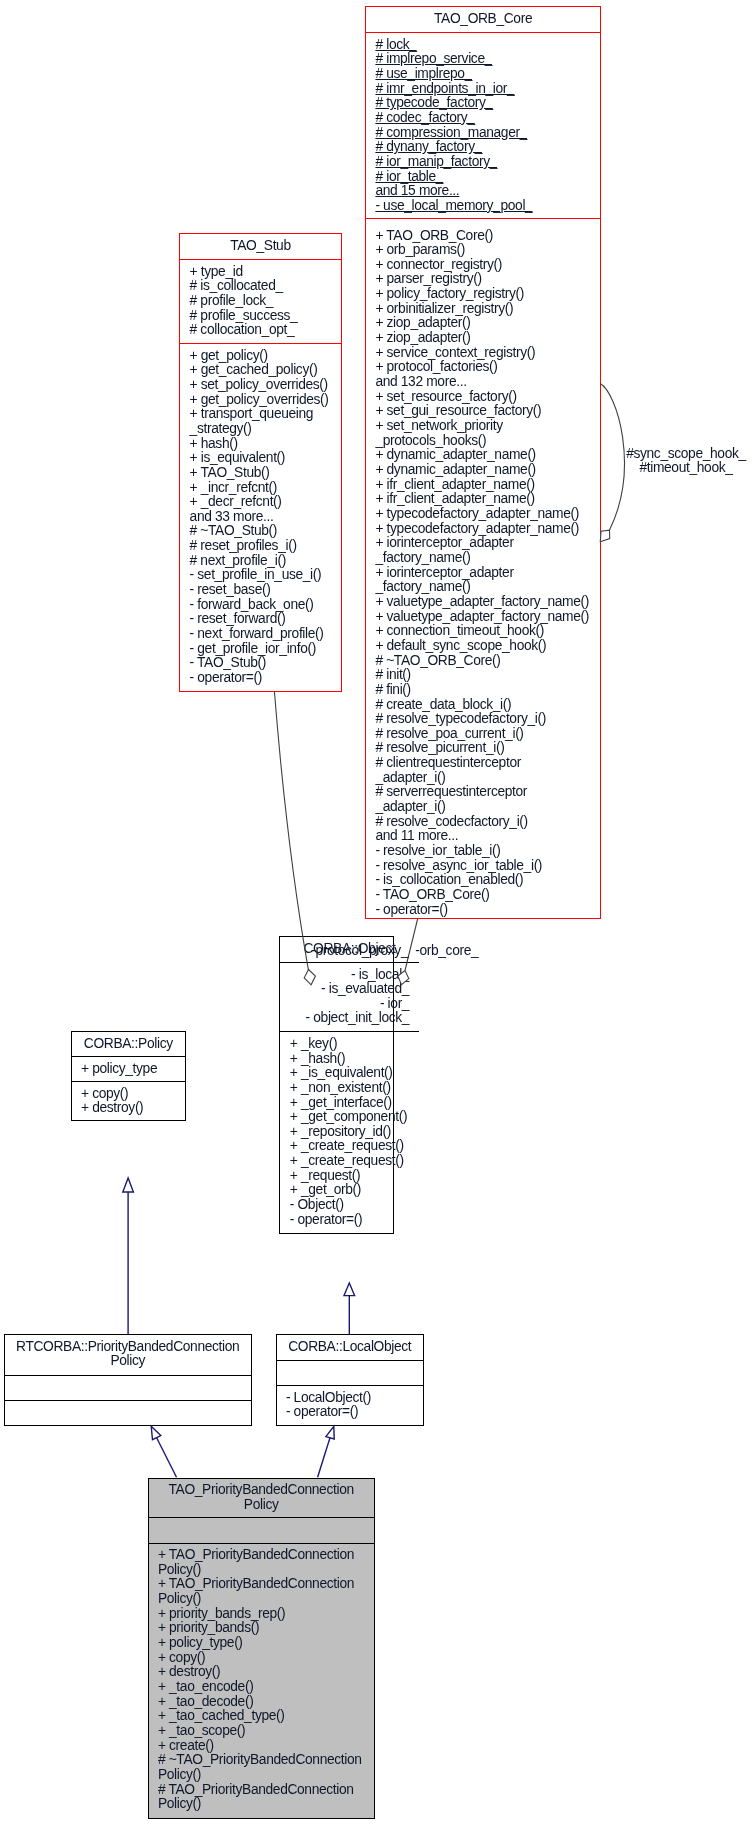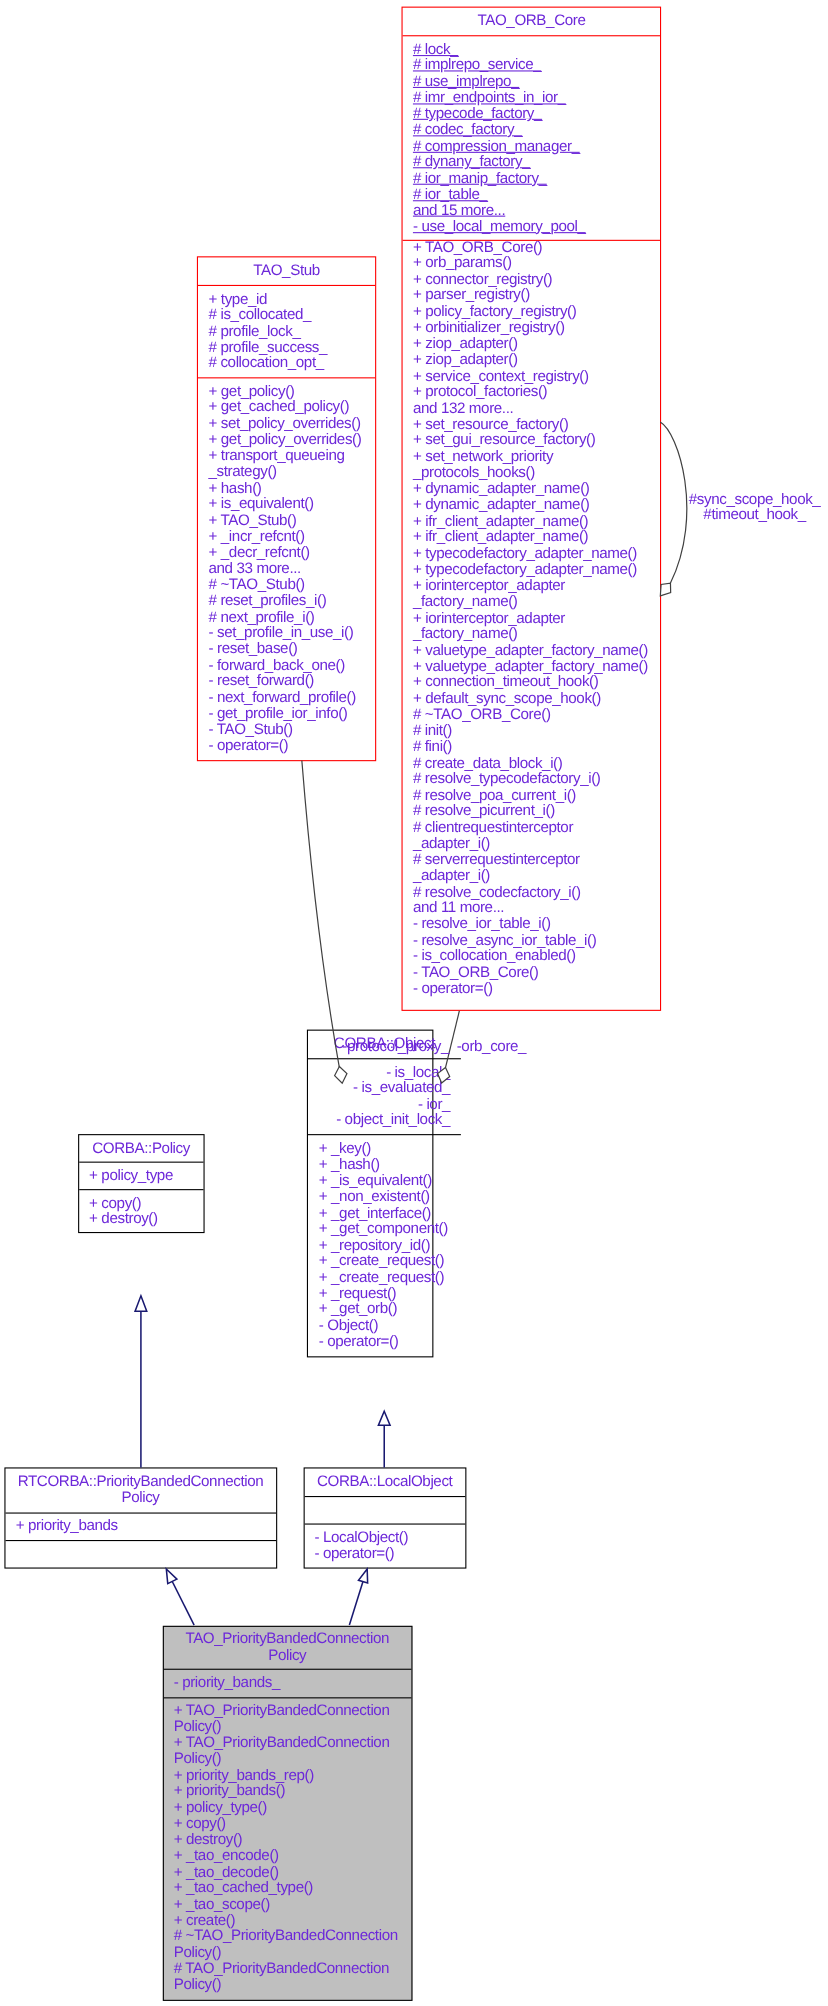--- a/index.html
+++ b/index.html
@@ -1,19 +1,19 @@
 <!DOCTYPE html>
 <html><head>
 <meta charset="utf-8">
 <title>TAO_PriorityBandedConnectionPolicy Collaboration Diagram</title>
 <style>
   html,body{margin:0;padding:0;background:#ffffff;}
   #diagram{position:relative;width:753px;height:1824px;background:#ffffff;overflow:hidden;
     font-family:"Liberation Sans",sans-serif;font-size:13.8px;letter-spacing:-0.36px;line-height:14.67px;
-    color:#6d28d9;}
+    color:#0f172a;}
   .uml-class{position:absolute;box-sizing:border-box;background:#ffffff;}
   .uml-class.red{border:1px solid #ff0000;}
   .uml-class.black{border:1px solid #000000;}
   .uml-class.current{background:#bfbfbf;}
   .sec{position:absolute;box-sizing:border-box;overflow:hidden;}
   .sec-inner{padding-top:5.5px;padding-left:9.4px;padding-right:9.4px;}
   .sec-inner.title-inner{padding-top:4.5px;}
   .sepline{position:absolute;left:0;height:1px;}
   .row{white-space:pre;height:14.67px;line-height:14.67px;}
   .edges{position:absolute;left:0;top:0;width:753px;height:1824px;overflow:visible;}
@@ -41,21 +41,21 @@
       <div class="row"># codec_factory_</div>
       <div class="row"># compression_manager_</div>
       <div class="row"># dynany_factory_</div>
       <div class="row"># ior_manip_factory_</div>
       <div class="row"># ior_table_</div>
       <div class="row">and 15 more...</div>
       <div class="row">- use_local_memory_pool_</div>
     </div>
   </div>
   <div class="sepline" style="top:211.30px;width:234.30px;background:#ff0000;"></div>
-  <div class="sec" style="left:0px;top:205px;width:234.30px;height:700.10px;">
+  <div class="sec" style="left:0px;top:216px;width:234.30px;height:700.10px;">
     <div class="sec-inner" style="text-align:left;">
       <div class="row">+ TAO_ORB_Core()</div>
       <div class="row">+ orb_params()</div>
       <div class="row">+ connector_registry()</div>
       <div class="row">+ parser_registry()</div>
       <div class="row">+ policy_factory_registry()</div>
       <div class="row">+ orbinitializer_registry()</div>
       <div class="row">+ ziop_adapter()</div>
       <div class="row">+ ziop_adapter()</div>
       <div class="row">+ service_context_registry()</div>
@@ -200,25 +200,20 @@
   </div>
 </div>
 <div class="uml-class black" style="left:3.9px;top:1334.0px;width:247.7px;height:92.1px;">
   <div class="sec" style="left:0px;top:0.00px;width:245.70px;height:39.50px;">
     <div class="sec-inner title-inner" style="text-align:center;">
       <div class="row">RTCORBA::PriorityBandedConnection</div>
       <div class="row">Policy</div>
     </div>
   </div>
   <div class="sepline" style="top:39.50px;width:245.70px;background:#000000;"></div>
-  <div class="sec" style="left:0px;top:39.50px;width:245.70px;height:25.40px;">
-    <div class="sec-inner" style="text-align:left;">
-      <div class="row">+ priority_bands</div>
-    </div>
-  </div>
   <div class="sepline" style="top:64.90px;width:245.70px;background:#000000;"></div>
   <div class="sec" style="left:0px;top:64.90px;width:245.70px;height:25.20px;">
     <div class="sec-inner" style="text-align:left;">
     </div>
   </div>
 </div>
 <div class="uml-class black" style="left:275.5px;top:1334.2px;width:148.5px;height:92.0px;">
   <div class="sec" style="left:0px;top:0.00px;width:146.50px;height:24.50px;">
     <div class="sec-inner title-inner" style="text-align:center;">
       <div class="row">CORBA::LocalObject</div>
@@ -238,25 +233,20 @@
   </div>
 </div>
 <div class="uml-class black current" style="left:147.5px;top:1477.6px;width:227.3px;height:341.0px;">
   <div class="sec" style="left:0px;top:0.00px;width:225.30px;height:38.60px;">
     <div class="sec-inner title-inner" style="text-align:center;">
       <div class="row">TAO_PriorityBandedConnection</div>
       <div class="row">Policy</div>
     </div>
   </div>
   <div class="sepline" style="top:38.60px;width:225.30px;background:#000000;"></div>
-  <div class="sec" style="left:0px;top:38.60px;width:225.30px;height:25.40px;">
-    <div class="sec-inner" style="text-align:left;">
-      <div class="row">- priority_bands_</div>
-    </div>
-  </div>
   <div class="sepline" style="top:64.00px;width:225.30px;background:#000000;"></div>
   <div class="sec" style="left:0px;top:64.00px;width:230px;height:275.00px;">
     <div class="sec-inner" style="text-align:left;">
       <div class="row">+ TAO_PriorityBandedConnection</div>
       <div class="row">Policy()</div>
       <div class="row">+ TAO_PriorityBandedConnection</div>
       <div class="row">Policy()</div>
       <div class="row">+ priority_bands_rep()</div>
       <div class="row">+ priority_bands()</div>
       <div class="row">+ policy_type()</div>

